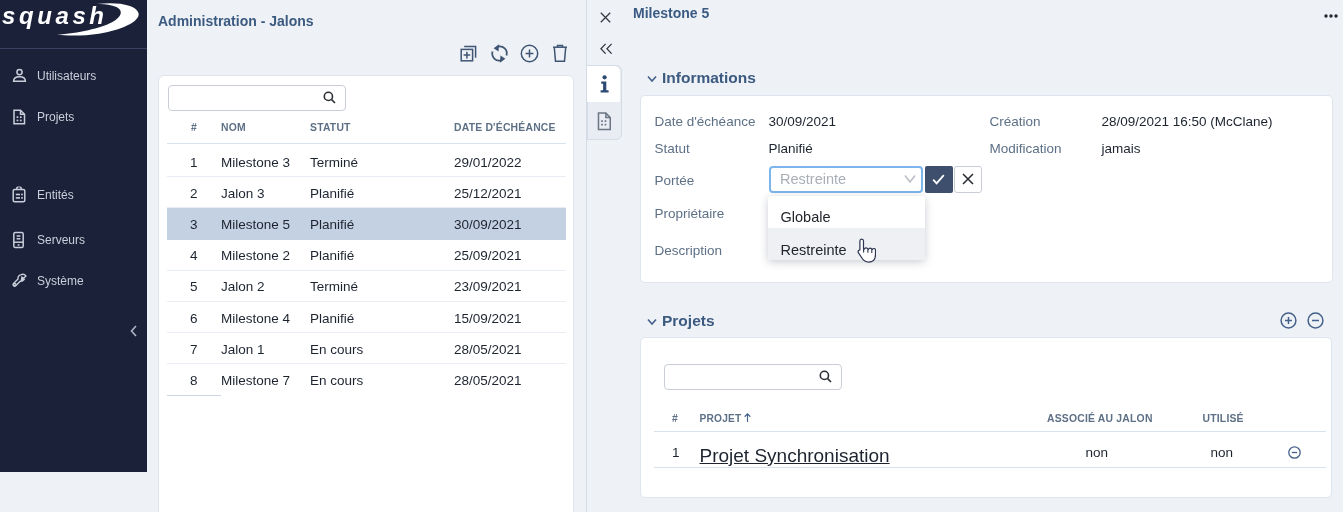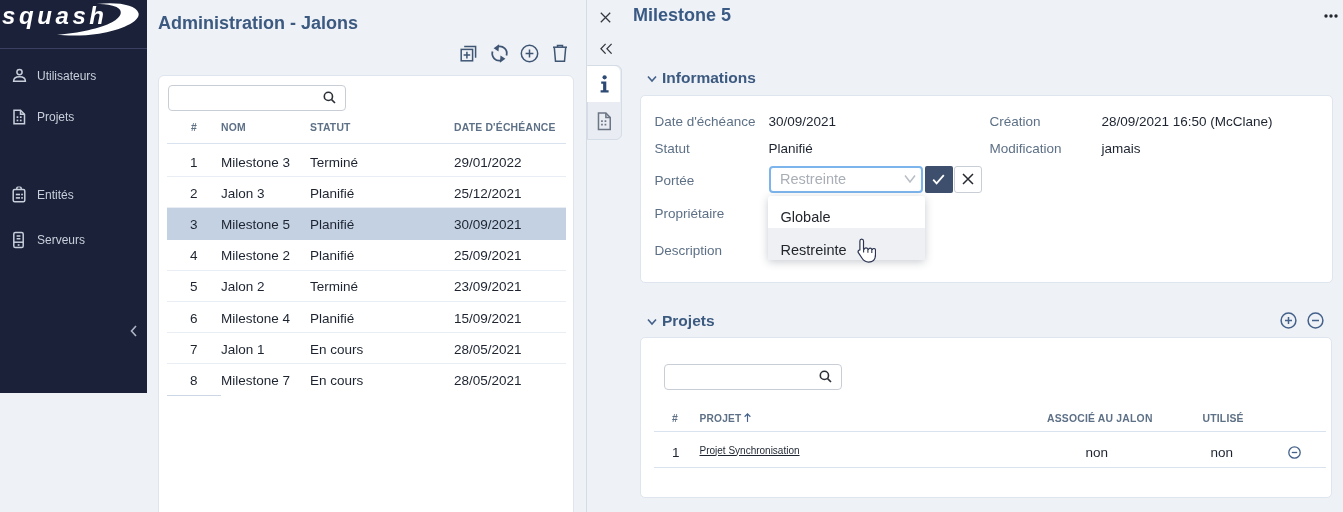--- a/index.html
+++ b/index.html
@@ -1,30 +1,30 @@
 <!DOCTYPE html>
 <html><head>
 <meta charset="utf-8">
 <style>
   html,body{margin:0;padding:0;}
   body{width:1343px;height:512px;overflow:hidden;background:#eef1f6;
        font-family:"Liberation Sans",sans-serif;position:relative;}
   .abs{position:absolute;}
   
-  #sidebar{left:0;top:0;width:147px;height:393px;background:#1a2139;}
+  #sidebar{left:0;top:0;width:147px;height:472px;background:#1a2139;}
   #logo{left:0;top:0;width:147px;height:49px;}
   #logoline{left:0;top:48px;width:147px;height:1px;background:#3a4160;}
   .nav{left:0;width:147px;height:36px;color:#c9cfda;font-size:12px;}
   .nav .lbl{position:absolute;left:37px;top:50%;transform:translateY(-50%);}
   .nav svg{position:absolute;left:11px;top:50%;transform:translateY(-50%);}
   .nav.sel{background:#4b5979;color:#fff;}
   #collapse{left:125px;top:322px;width:18px;height:18px;color:#aeb6c6;}
   
   .card{background:#fff;border:1px solid #dfe5ee;border-radius:6px;}
-  h1.title{margin:0;font-size:18px;font-weight:bold;color:#3c5a80;}
+  h1.title{margin:0;font-size:14px;font-weight:bold;color:#3c5a80;}
   .th{font-size:10.4px;font-weight:bold;color:#5d7086;letter-spacing:.2px;}
   .cell{font-size:13.5px;color:#1d2430;}
   .label{font-size:13.5px;color:#5d7086;}
   .value{font-size:13.5px;color:#1d2430;}
   .sep{background:#e9eef5;height:1px;}
   
   #divider{left:586px;top:0;width:1px;height:512px;background:#d4dbe5;}
 </style>
 </head>
 <body>
@@ -66,20 +66,27 @@
     <span class="lbl">Entités</span>
   </div>
   <div class="nav abs" style="top:222px;">
     <svg width="15" height="18" viewBox="0 0 15 18" fill="none" stroke="#c9cfda" stroke-width="1.5">
       <rect x="2.8" y="1.4" width="9.4" height="15.2" rx="1.6"></rect>
       <path d="M2.8 11.2 H12.2"></path>
       <path d="M5.6 5 H9.4 M5.6 7.8 H9.4"></path>
       <rect x="6.7" y="13.2" width="1.8" height="1.6" fill="#c9cfda" stroke="none"></rect>
     </svg>
     <span class="lbl">Serveurs</span>
+  </div>
+  <div class="nav abs" style="top:263px;">
+    <svg width="17" height="17" viewBox="0 0 17 17" fill="none" stroke="#c9cfda" stroke-width="1.5">
+      <path d="M10.2 2.1 A4.1 4.1 0 0 1 14.9 3.4 L12.3 6 L11 4.7 L10.5 7.1 L13 7 A4.1 4.1 0 0 1 9.2 8.7 L4.7 13.2 A1.55 1.55 0 0 1 2.5 11 L7 6.5 A4.1 4.1 0 0 1 10.2 2.1 Z" stroke-width="1.4"></path>
+      <circle cx="3.8" cy="12" r="1.1" stroke-width="1.2"></circle>
+    </svg>
+    <span class="lbl">Système</span>
   </div>
   <svg id="collapse" class="abs" viewBox="0 0 18 18" fill="none" stroke="#aeb6c6" stroke-width="1.6">
     <path d="M11 4 L6.5 9 L11 14"></path>
   </svg>
 </div>
 
 <h1 class="title abs" style="left:158px;top:13px;">Administration - Jalons</h1>
 
 <svg class="abs" style="left:458px;top:43px;" width="21" height="21" viewBox="0 0 21 21" fill="none" stroke="#3e5573" stroke-width="1.5">
   <path d="M6.2 3.4 H17.6 V14.8"></path>
@@ -286,20 +293,20 @@
 <div class="th abs" style="left:672px;top:413px;">#</div>
 <div class="th abs" style="left:699.5px;top:413px;font-size:10.2px;">PROJET</div>
 <svg class="abs" style="left:742.5px;top:412px;" width="9" height="12" viewBox="0 0 11 12" fill="none" stroke="#44618a" stroke-width="1.4">
   <path d="M5.5 11 V1.5 M2 4.5 L5.5 1 L9 4.5"></path>
 </svg>
 <div class="th abs" style="left:1047px;top:413px;">ASSOCIÉ AU JALON</div>
 <div class="th abs" style="left:1202.5px;top:413px;">UTILISÉ</div>
 <div class="sep abs" style="left:654px;top:431px;width:672px;background:#d9e3f0;"></div>
 
 <div class="cell abs" style="left:672px;top:444.5px;">1</div>
-<div class="cell abs" style="left:699.5px;top:444.5px;font-size:10px;text-decoration:underline;">Projet Synchronisation</div>
+<div class="cell abs" style="left:699.5px;top:444.5px;font-size:19px;text-decoration:underline;">Projet Synchronisation</div>
 <div class="cell abs" style="left:1085.5px;top:444.5px;">non</div>
 <div class="cell abs" style="left:1210.5px;top:444.5px;">non</div>
 <svg class="abs" style="left:1288px;top:445.5px;" width="13" height="13" viewBox="0 0 13 13" fill="none" stroke="#44618a" stroke-width="1.3">
   <circle cx="6.5" cy="6.5" r="5.7"></circle>
   <path d="M3.8 6.5 H9.2"></path>
 </svg>
 <div class="sep abs" style="left:654px;top:467px;width:672px;background:#d9e3f0;"></div>
 
 </body></html>

